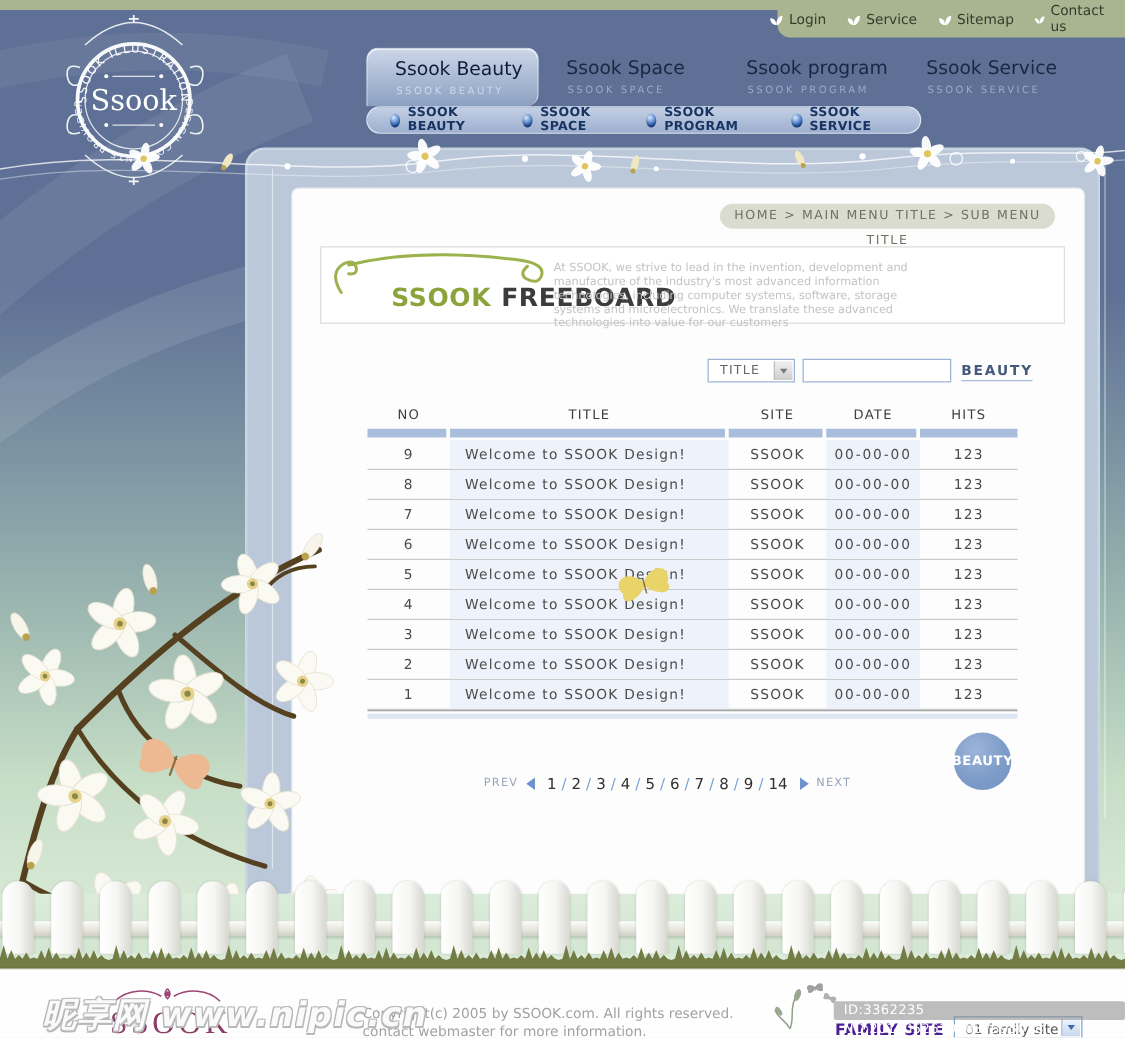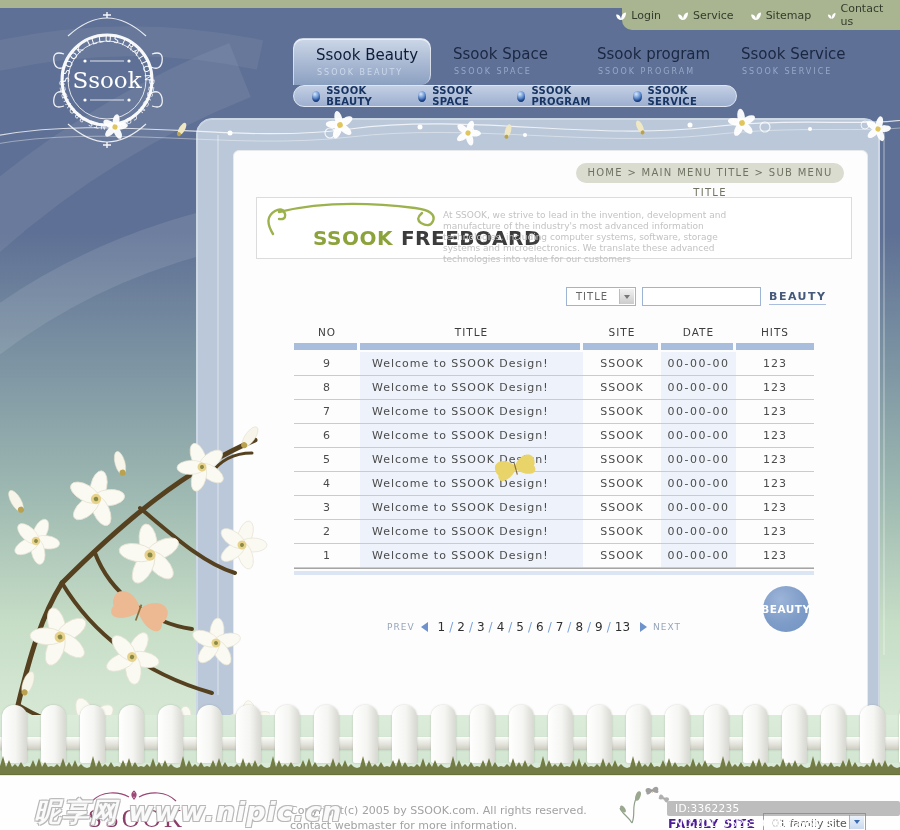--- a/index.html
+++ b/index.html
@@ -393,21 +393,21 @@
           <span class="page">5</span>
           <span class="psep">/</span>
           <span class="page">6</span>
           <span class="psep">/</span>
           <span class="page">7</span>
           <span class="psep">/</span>
           <span class="page">8</span>
           <span class="psep">/</span>
           <span class="page">9</span>
           <span class="psep">/</span>
-          <span class="page">13</span>
+          <span class="page">14</span>
         </span>
       <span class="tri-r"></span>
       <span class="pg-label">NEXT</span>
     </div>
 
     <div class="write-btn">BEAUTY</div>
   </div>
 
   <svg class="flowers-svg" width="270" height="360" viewBox="0 0 270 360">
     <defs>

